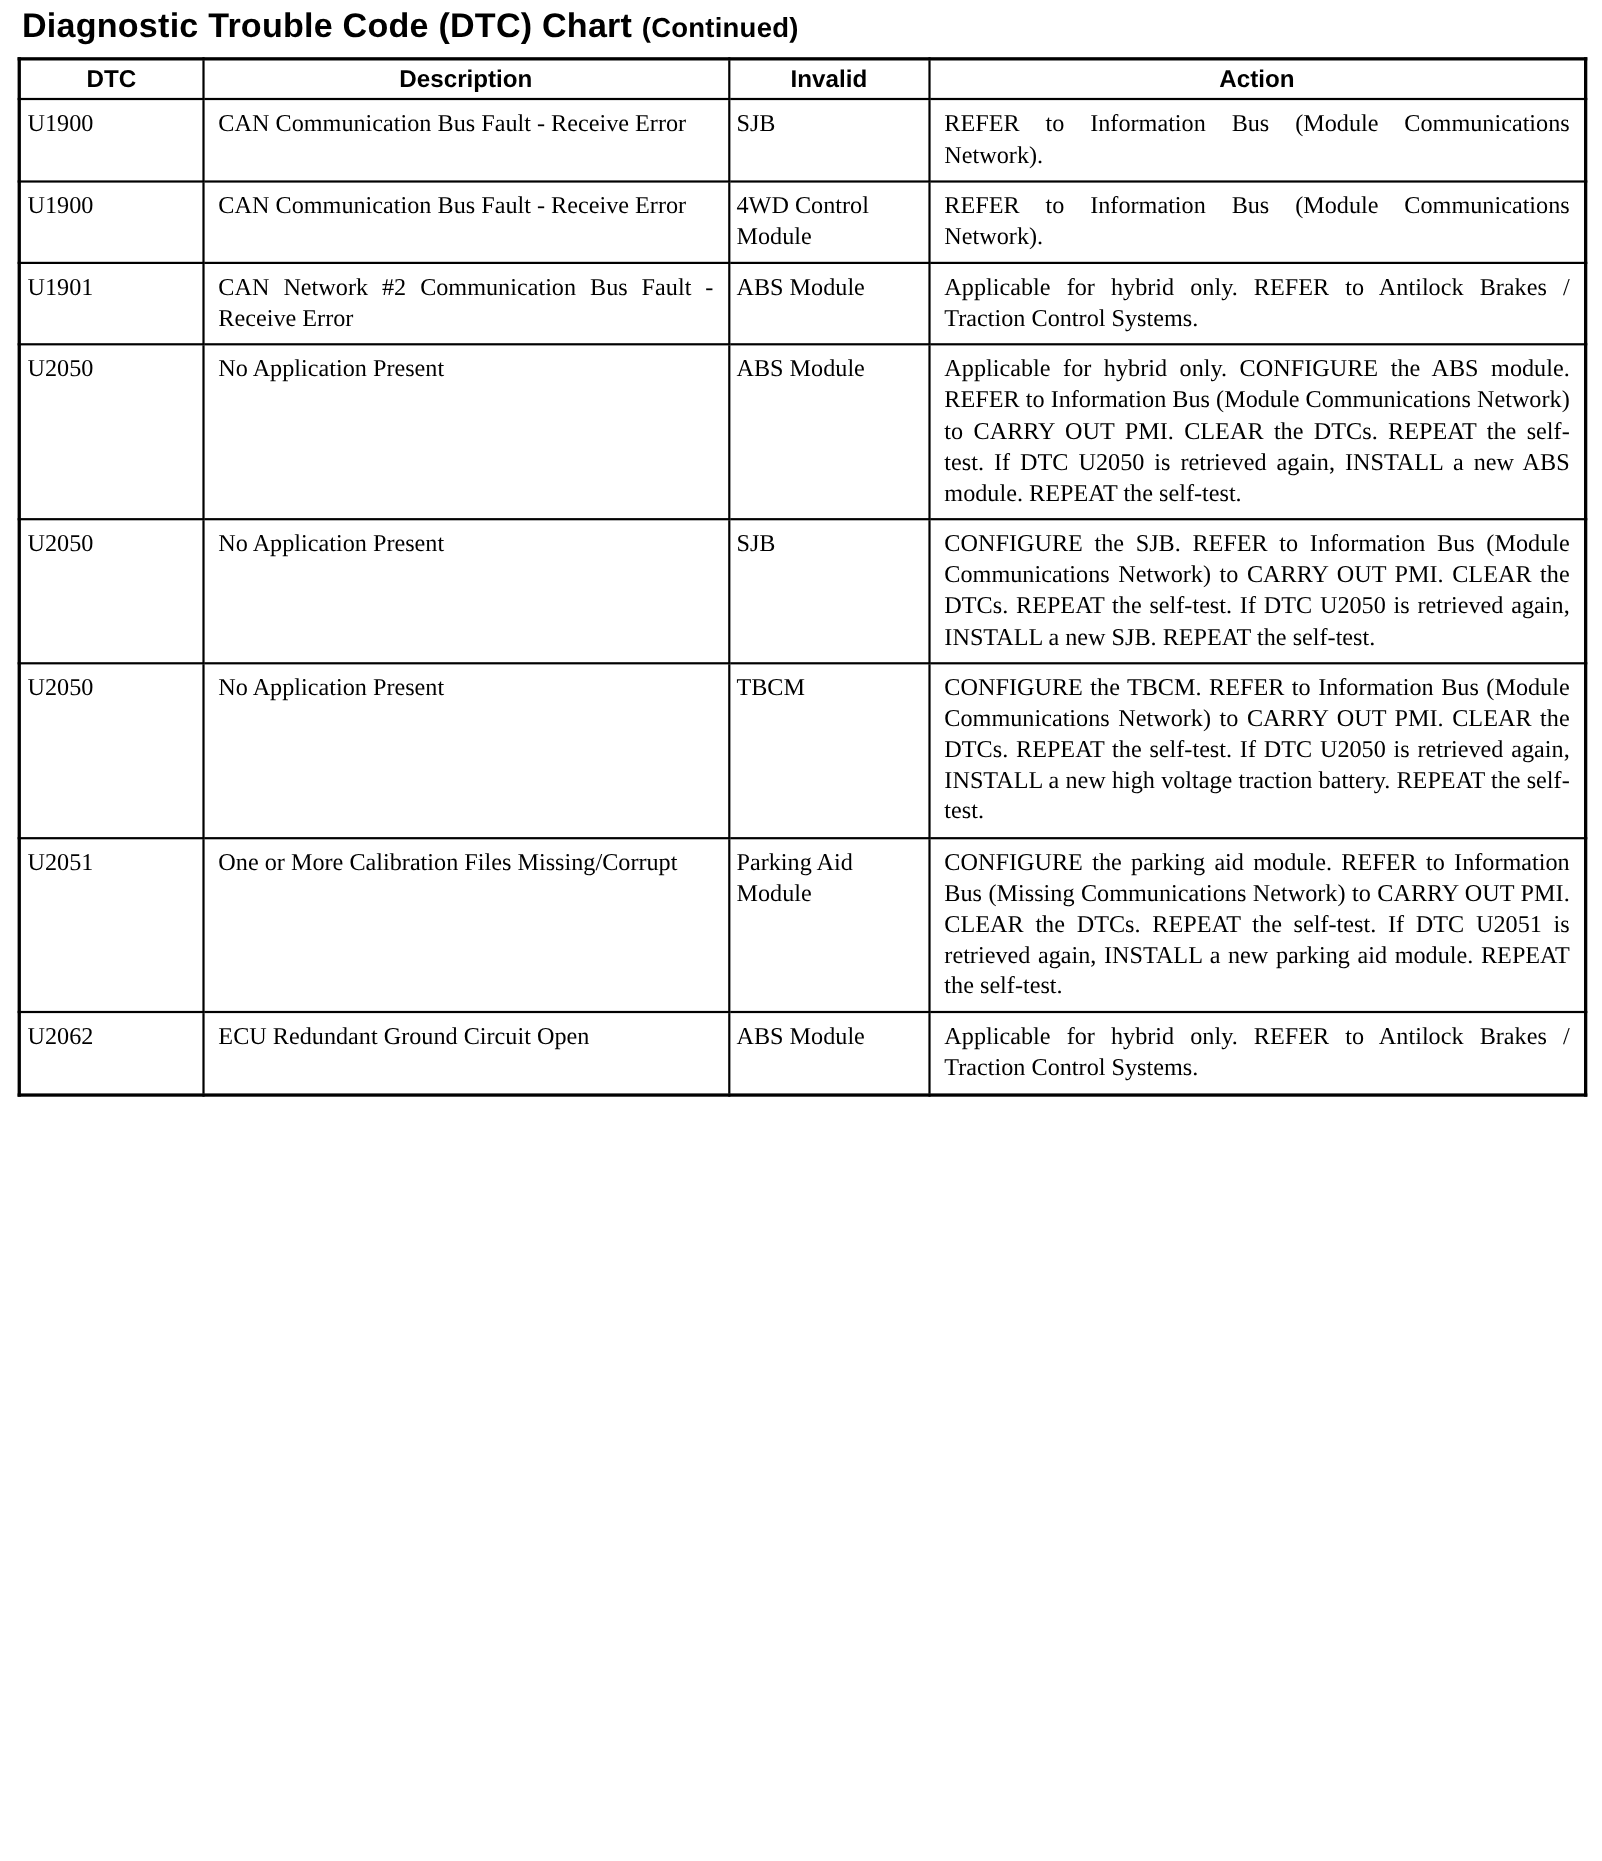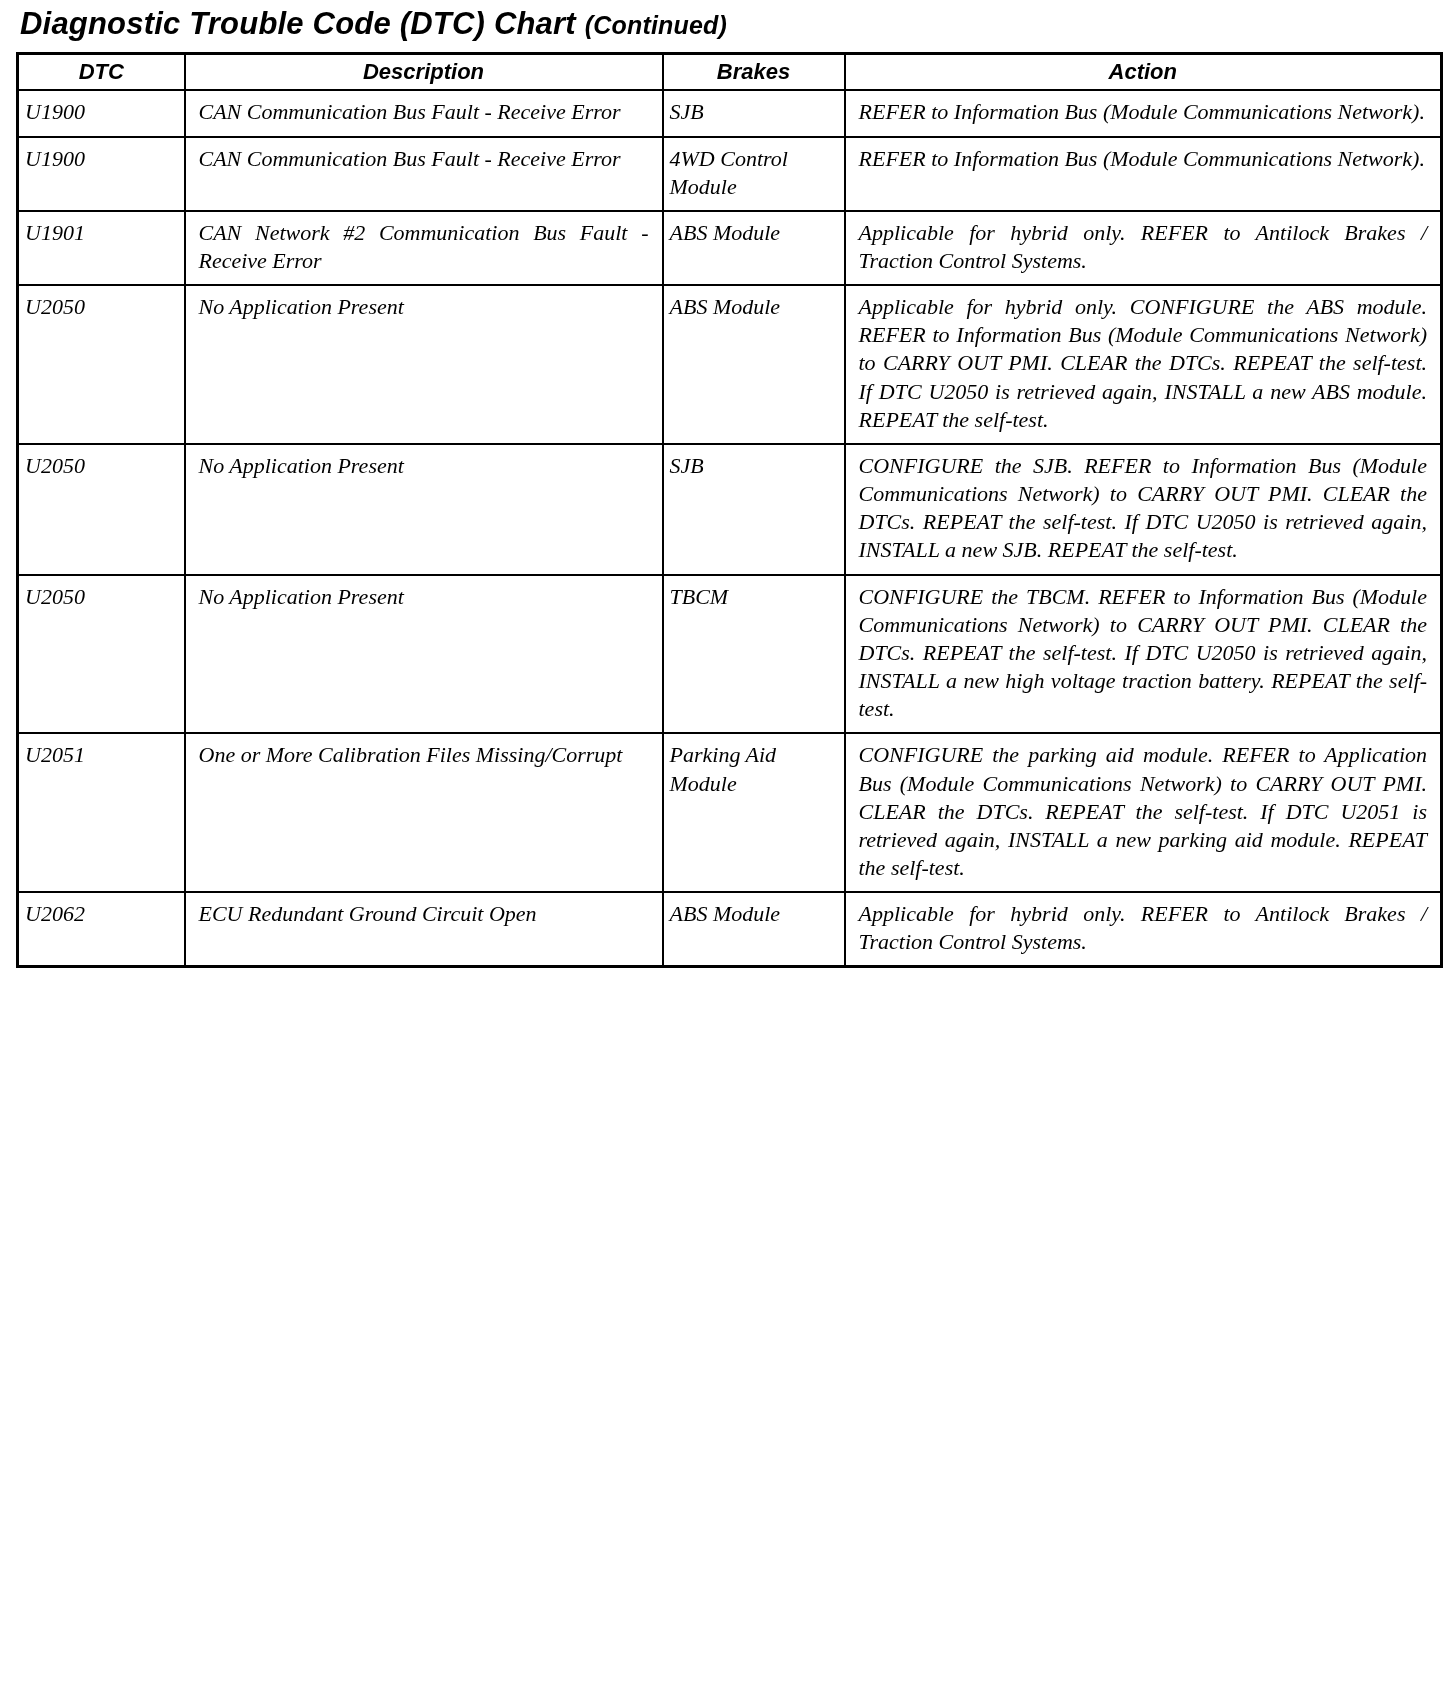--- a/index.html
+++ b/index.html
@@ -10,21 +10,20 @@
   }
   body {
     width: 1456px;
     font-family: "Liberation Serif", serif;
   }
   .page {
     box-sizing: border-box;
     width: 1456px;
     min-height: 1692px;
     padding: 6px 16px 14px 16px;
-    font-style: italic;
   }
   .doc-title {
     font-family: "Liberation Sans", sans-serif;
     font-weight: bold;
     font-size: 31px;
     letter-spacing: 0.2px;
     margin: 0 0 10px 4px;
     white-space: nowrap;
   }
   .doc-title .continued {
@@ -85,21 +84,21 @@
     <colgroup>
       <col class="col-dtc">
       <col class="col-desc">
       <col class="col-source">
       <col class="col-action">
     </colgroup>
     <thead>
       <tr>
         <th>DTC</th>
         <th>Description</th>
-        <th>Brakes</th>
+        <th>Invalid</th>
         <th>Action</th>
       </tr>
     </thead>
     <tbody>
         <tr>
           <td class="dtc">U1900</td>
           <td class="description">CAN Communication Bus Fault - Receive Error</td>
           <td class="source">SJB</td>
           <td class="action">REFER to Information Bus (Module Communications Network).</td>
         </tr>
@@ -130,21 +129,21 @@
         <tr>
           <td class="dtc">U2050</td>
           <td class="description">No Application Present</td>
           <td class="source">TBCM</td>
           <td class="action">CONFIGURE the TBCM. REFER to Information Bus (Module Communications Network) to CARRY OUT PMI. CLEAR the DTCs. REPEAT the self-test. If DTC U2050 is retrieved again, INSTALL a new high voltage traction battery. REPEAT the self-test.</td>
         </tr>
         <tr>
           <td class="dtc">U2051</td>
           <td class="description">One or More Calibration Files Missing/Corrupt</td>
           <td class="source">Parking Aid Module</td>
-          <td class="action">CONFIGURE the parking aid module. REFER to Application Bus (Module Communications Network) to CARRY OUT PMI. CLEAR the DTCs. REPEAT the self-test. If DTC U2051 is retrieved again, INSTALL a new parking aid module. REPEAT the self-test.</td>
+          <td class="action">CONFIGURE the parking aid module. REFER to Information Bus (Missing Communications Network) to CARRY OUT PMI. CLEAR the DTCs. REPEAT the self-test. If DTC U2051 is retrieved again, INSTALL a new parking aid module. REPEAT the self-test.</td>
         </tr>
         <tr>
           <td class="dtc">U2062</td>
           <td class="description">ECU Redundant Ground Circuit Open</td>
           <td class="source">ABS Module</td>
           <td class="action">Applicable for hybrid only. REFER to Antilock Brakes / Traction Control Systems.</td>
         </tr>
       </tbody>
   </table>
 </div>

